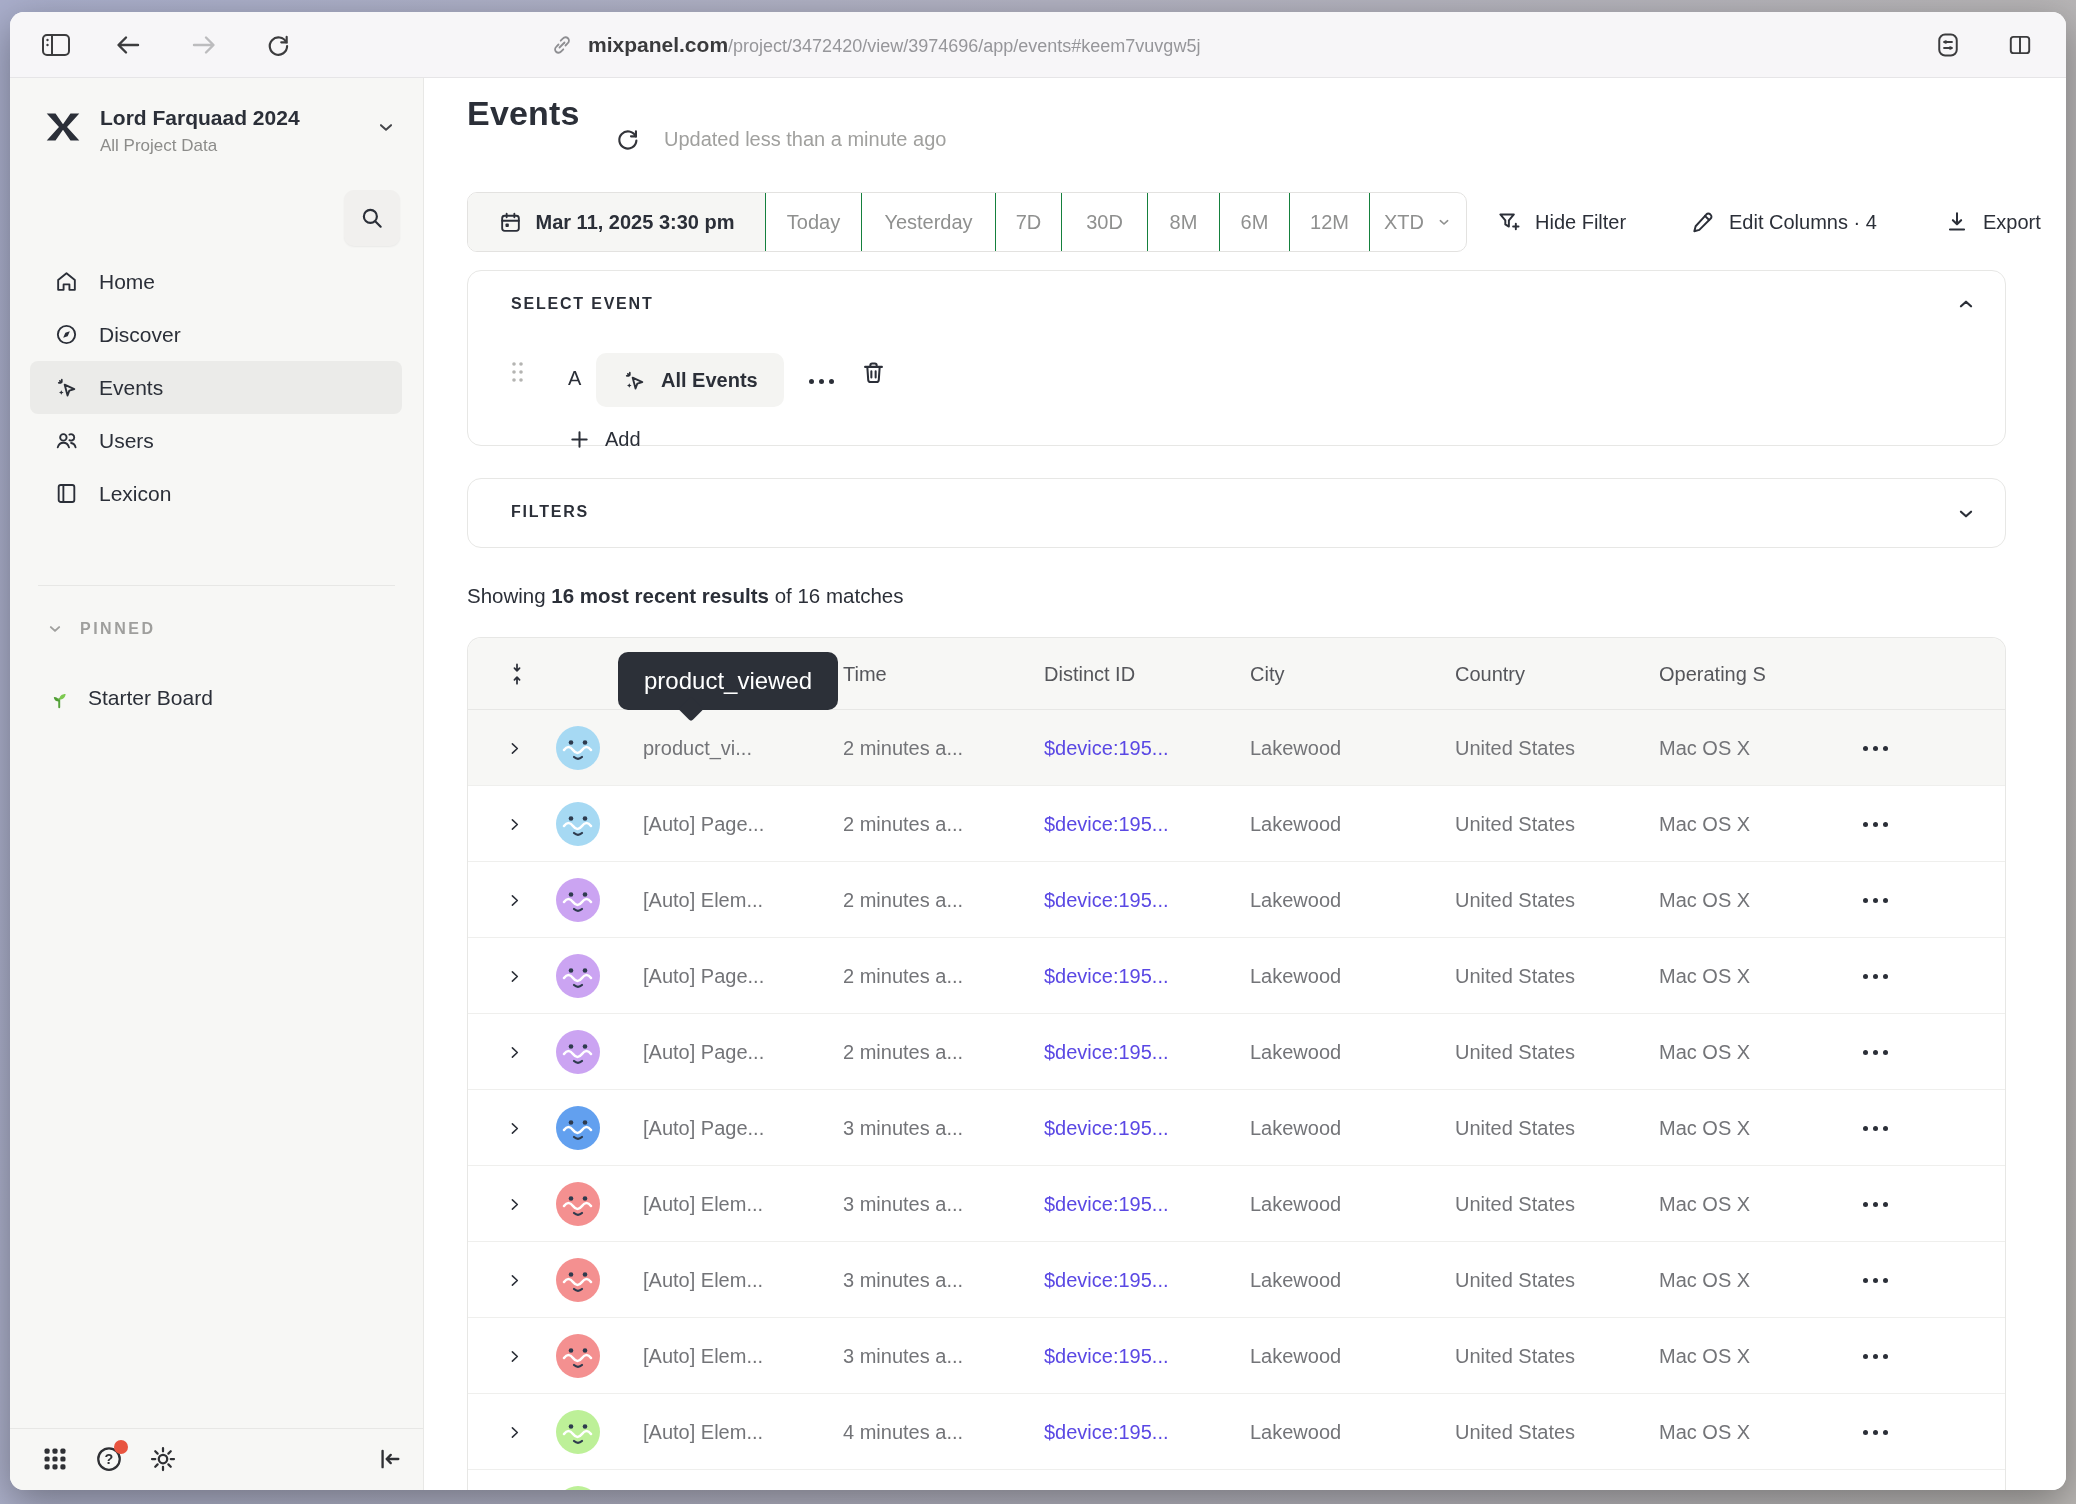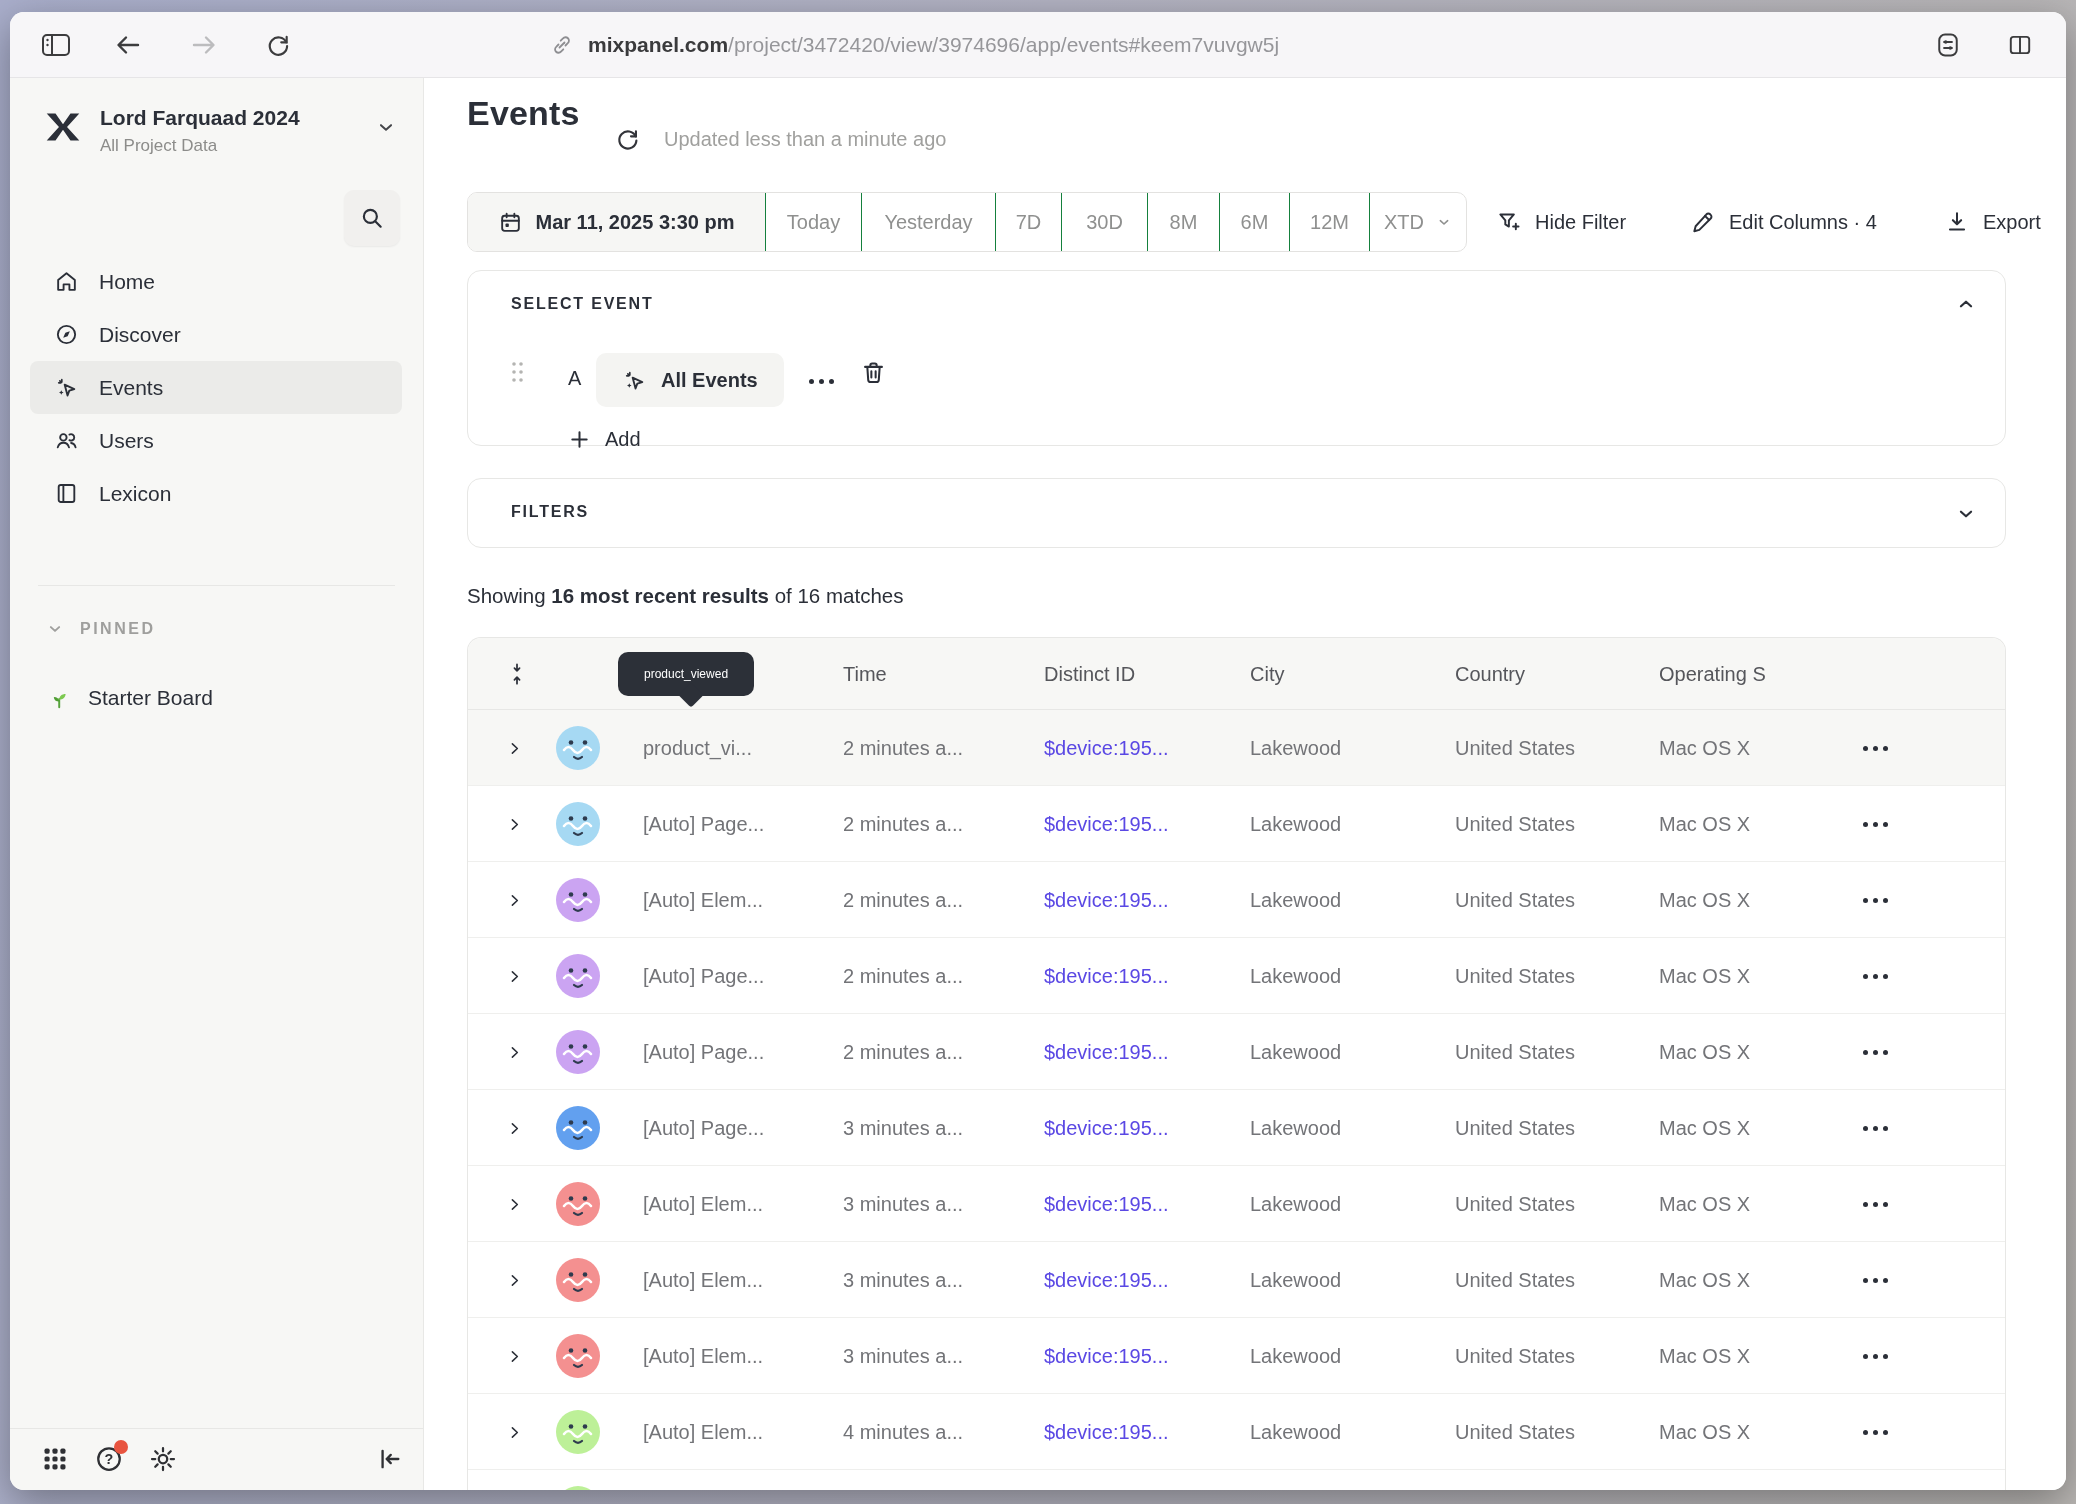--- a/index.html
+++ b/index.html
@@ -16,21 +16,21 @@
     box-shadow:0 12px 40px rgba(0,0,0,.35);
   }
   
   .browser-bar {
     position:relative; height:66px; background:#f7f6f8; border-bottom:1px solid #e6e5e7;
   }
   .bbtn { position:absolute; top:0; height:66px; display:flex; align-items:center; justify-content:center; width:44px; color:#3c3c3e; cursor:default; }
   .bbtn.disabled { color:#bcbcbe; }
   .url-wrap { position:absolute; left:540px; top:0; height:66px; display:flex; align-items:center; gap:14px; }
   .url-host { font-size:21px; font-weight:600; color:#3a3a3c; }
-  .url-path { font-size:21px; color:#96969a; }
+  .url-path { font-size:18px; color:#96969a; }
   .link-ico { color:#8e8e92; }
   
   .app { position:absolute; top:66px; left:0; right:0; bottom:0; display:flex; }
   .sidebar {
     position:relative; width:414px; background:#f7f7f5; border-right:1px solid #e8e8e6; flex:none;
   }
   .main { position:relative; flex:1; background:#fff; overflow:hidden; }
   
   .proj-logo { position:absolute; left:30px; top:26px; width:46px; height:46px; }
   .proj-name { position:absolute; left:90px; top:28px; font-size:21px; font-weight:700; }
@@ -90,21 +90,21 @@
   .trow { position:relative; height:76px; border-bottom:1px solid #efefed; background:#fff; }
   .trow.hov { background:#f7f7f5; }
   .cell { position:absolute; top:0; height:76px; display:flex; align-items:center; font-size:20px; color:#737478; }
   .cell.chev { color:#2b2f38; cursor:pointer; }
   .cell.ev { cursor:pointer; }
   .cell.did { color:#5a48e4; cursor:pointer; }
   .avatar { position:absolute; left:88px; top:16px; width:44px; height:44px; border-radius:50%; }
   .cell.more { cursor:pointer; gap:5px; }
   .dot3 { width:5px; height:5px; border-radius:50%; background:#2b2f38; display:inline-block; }
   
-  .tooltip { position:absolute; left:194px; top:574px; background:#2c3038; color:#fff; font-size:12px; font-weight:500; padding:15px 26px; border-radius:10px; z-index:5; }
+  .tooltip { position:absolute; left:194px; top:574px; background:#2c3038; color:#fff; font-size:24px; font-weight:500; padding:15px 26px; border-radius:10px; z-index:5; }
   .tooltip::after { content:""; position:absolute; left:64px; bottom:-8px; width:18px; height:18px; background:#2c3038; transform:rotate(45deg); border-radius:3px; }
 </style>
 </head>
 <body>
 
 <svg width="0" height="0" style="position:absolute">
   <defs>
     <symbol id="sym-face" viewBox="0 0 44 44">
       <circle cx="15" cy="16.5" r="2.3" fill="#2e3b4e"></circle>
       <circle cx="29" cy="16.5" r="2.3" fill="#2e3b4e"></circle>

